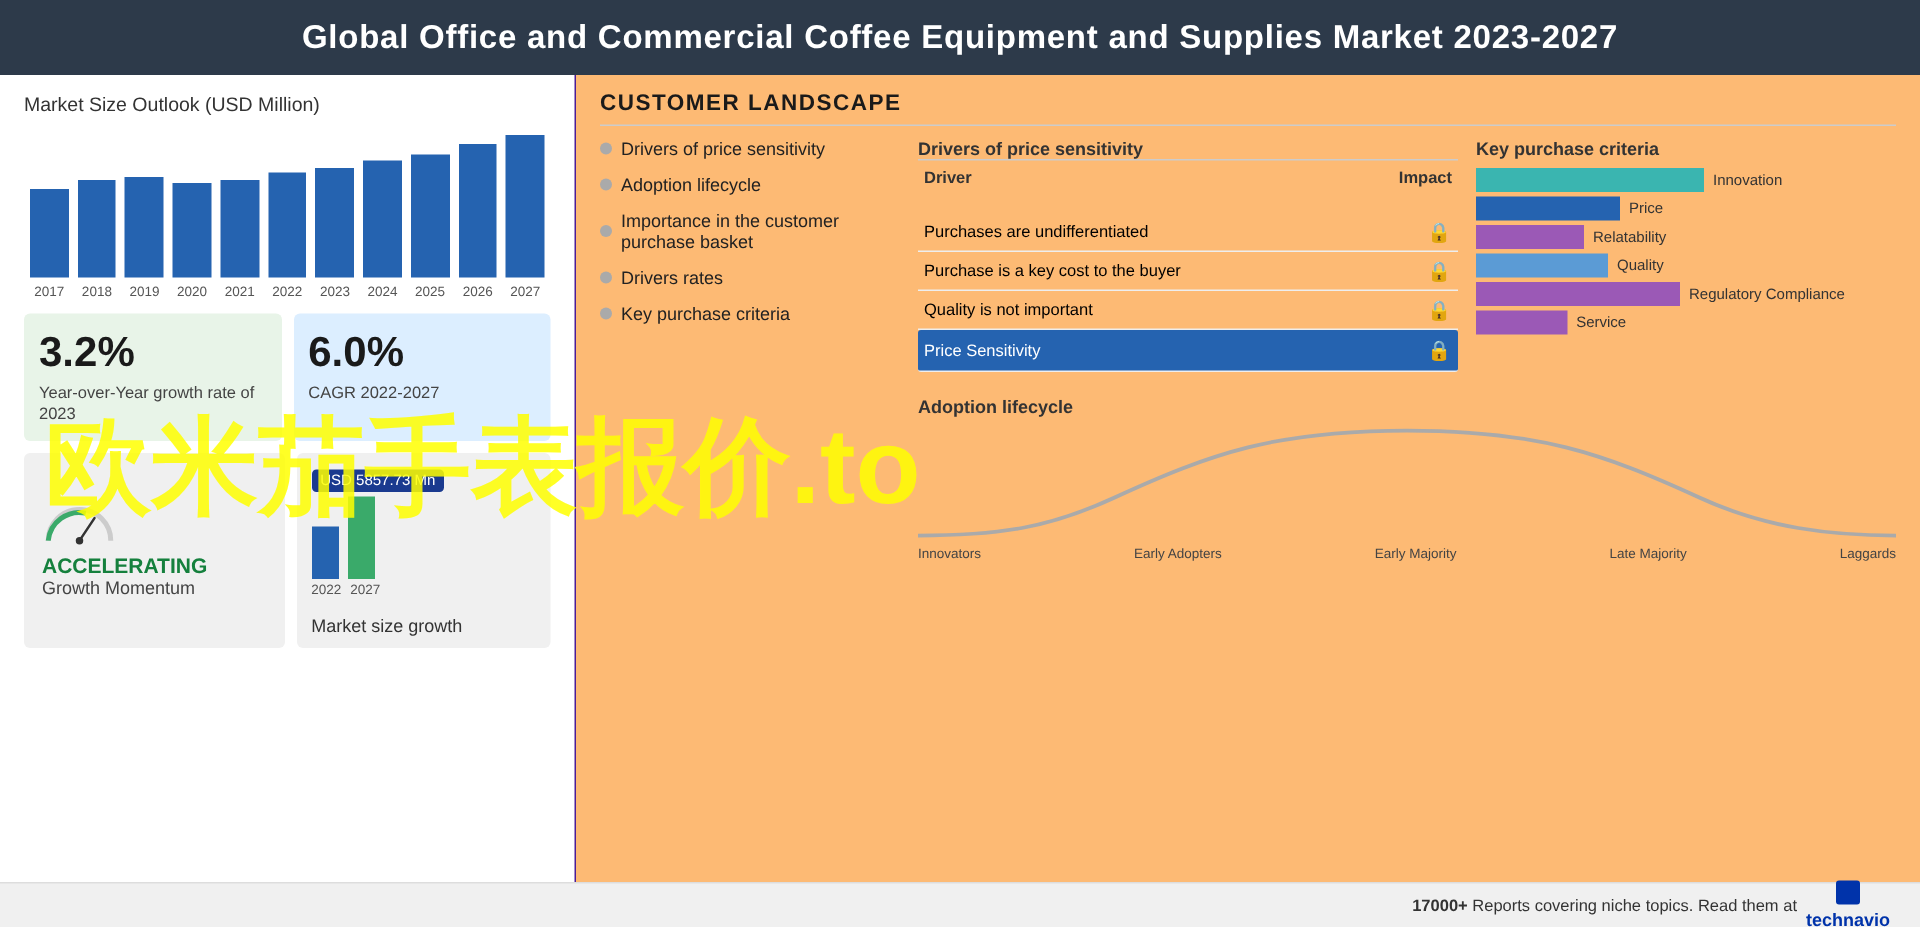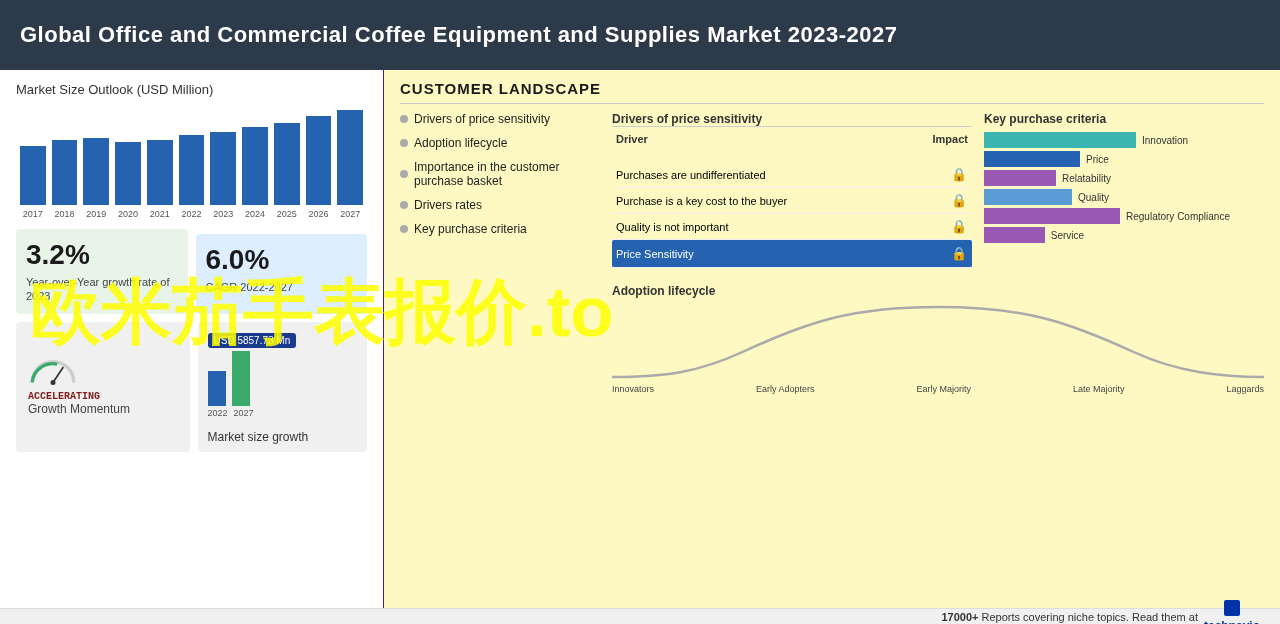--- a/index.html
+++ b/index.html
@@ -9,22 +9,22 @@
       width: 1280px;
       height: 624px;
       overflow: hidden;
       position: relative;
     }
 
     
     .header {
       background: #2d3a4a;
       color: #fff;
-      text-align: left;
-      padding: 22px 20px;
+      text-align: center;
+      padding: 12px 20px;
       font-size: 22px;
       font-weight: bold;
       letter-spacing: 0.5px;
     }
 
     .main-content {
       display: flex;
       height: calc(624px - 56px - 30px);
       background: #f5f5f5;
     }
@@ -72,21 +72,20 @@
       text-align: center;
       font-size: 9px;
       color: #555;
     }
 
     
     .stats-row {
       display: flex;
       gap: 8px;
       margin-bottom: 8px;
-      align-items: flex-end;
     }
 
     .stat-card {
       flex: 1;
       background: #e8f4e8;
       border-radius: 4px;
       padding: 10px;
       min-height: 80px;
       position: relative;
     }
@@ -119,24 +118,23 @@
       background: #f0f0f0;
       border-radius: 4px;
       padding: 10px 12px;
       display: flex;
       flex-direction: column;
       align-items: flex-start;
       justify-content: center;
     }
 
     .accelerating-label {
-      font-size: 10px;
-      font-weight: bold;
-      color: #7f1d1d;
-      font-family: Liberation Mono, monospace;
+      font-size: 14px;
+      font-weight: bold;
+      color: #15803d;
     }
 
     .growth-label {
       font-size: 12px;
       color: #444;
     }
 
     .speedometer {
       width: 50px;
       height: 30px;
@@ -189,21 +187,21 @@
       gap: 6px;
       font-size: 9px;
       color: #555;
       margin-top: 2px;
     }
 
     
     .right-panel {
       flex: 1;
       padding: 10px 16px;
-      background: #fef9c3;
+      background: #fdba74;
     }
 
     .customer-landscape-title {
       font-size: 15px;
       font-weight: bold;
       color: #1a1a1a;
       letter-spacing: 1px;
       border-bottom: 1px solid #ccc;
       padding-bottom: 6px;
       margin-bottom: 8px;
@@ -335,21 +333,21 @@
     .adoption-labels {
       display: flex;
       justify-content: space-between;
       font-size: 9px;
       color: #444;
       margin-top: 2px;
     }
 
     
     .footer {
-      height: 16px;
+      height: 30px;
       background: #f0f0f0;
       border-top: 1px solid #ddd;
       display: flex;
       align-items: center;
       justify-content: flex-end;
       padding: 0 20px;
       font-size: 11px;
       color: #333;
       gap: 6px;
     }

